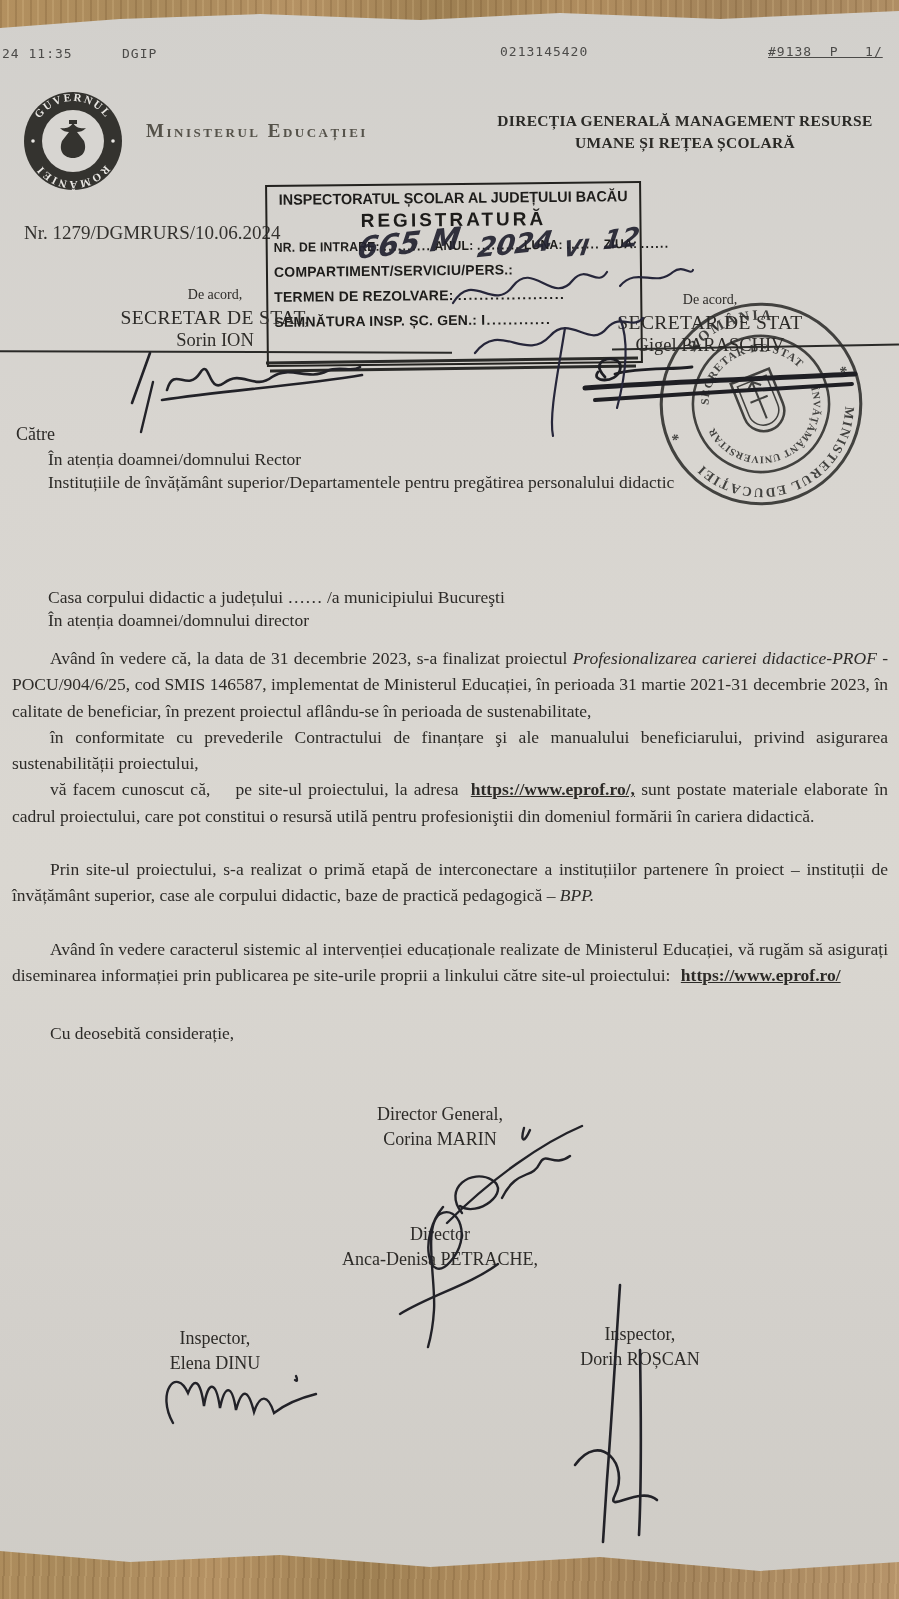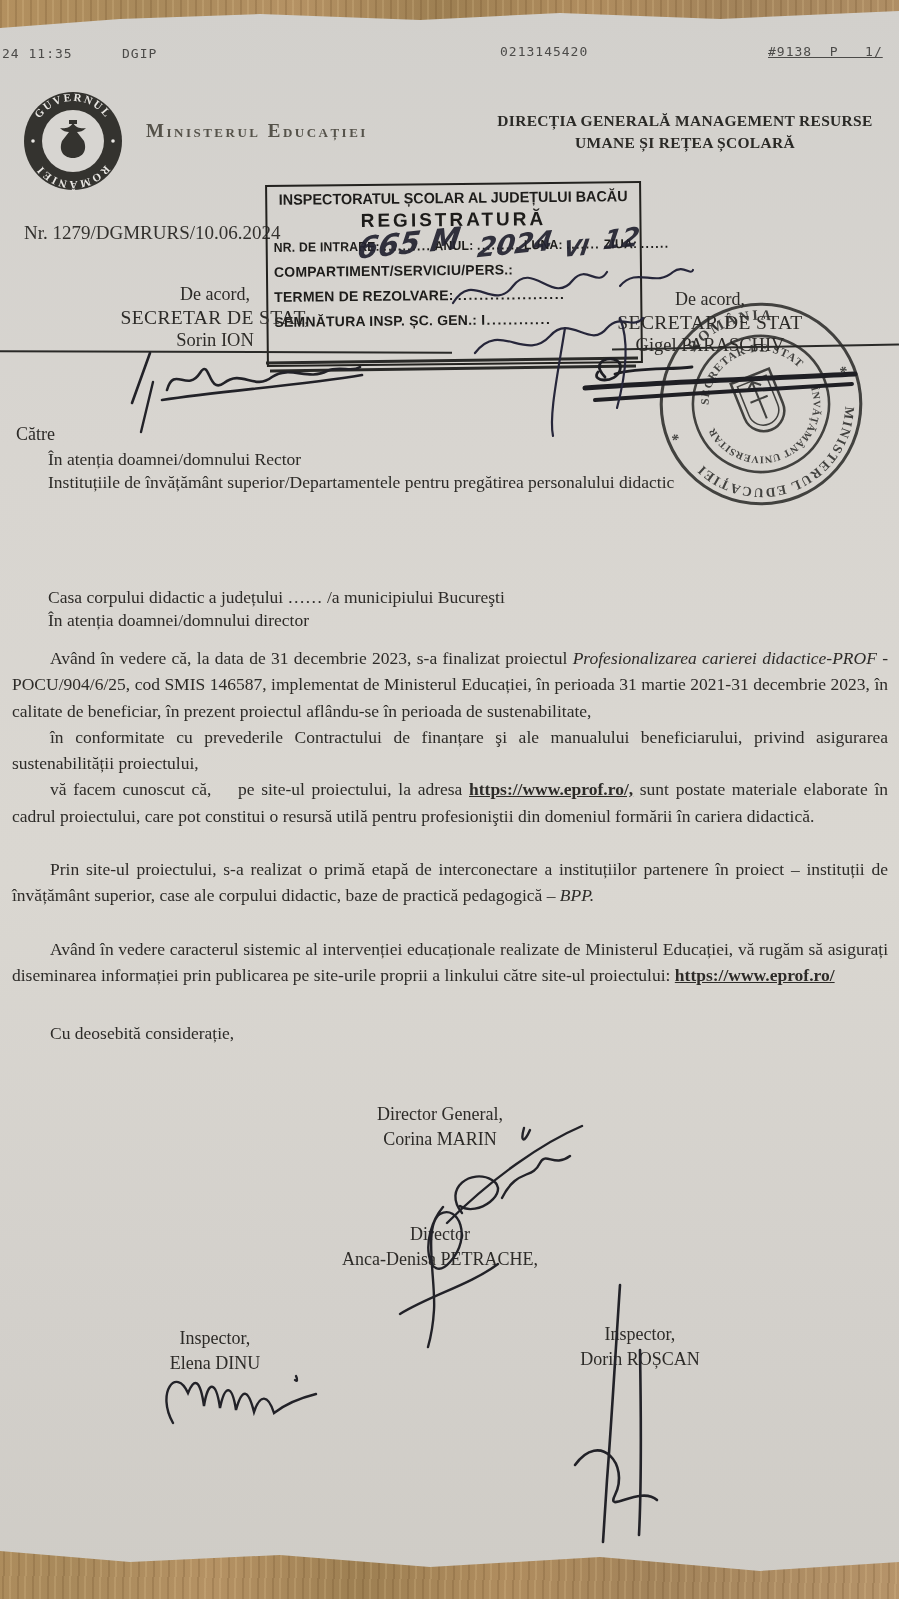--- a/index.html
+++ b/index.html
@@ -29,30 +29,30 @@
             font-family:"Liberation Sans",sans-serif;font-weight:bold;color:#1d1c1a;}
   .sb-title{text-align:center;font-size:15px;transform:scaleX(.96);white-space:nowrap;margin-top:4px;}
   .sb-sub{text-align:center;font-size:19px;letter-spacing:3px;margin-top:3px;}
   .sb-row{font-size:13px;white-space:nowrap;transform:scaleX(.94);transform-origin:left;
           margin:7px 0 0 6px;letter-spacing:.2px;}
   .sb-row2{font-size:14px;margin:9px 0 0 6px;white-space:nowrap;letter-spacing:.2px;}
   .dots{letter-spacing:1.5px;}
   .hand{font-family:"DejaVu Sans",sans-serif;font-style:italic;color:#232330;
         transform:rotate(-5deg) skewX(-14deg);opacity:.92;}
   .appr{text-align:center;line-height:23px;}
-  .appr .l1{font-size:18px;}
+  .appr .l1{font-size:14px;}
   .appr .l2{font-size:19.5px;letter-spacing:.4px;}
   .appr .nm{font-size:18.5px;}
   .scanline{background:#2a2a28;}
   .recip{font-size:17.5px;line-height:22.5px;}
   .bodytext{font-size:17.5px;line-height:26.3px;text-align:justify;}
   .bodytext p{margin:0;text-indent:38px;}
   .bodytext p.gap{margin-top:27px;}
   .ital{font-style:italic;}
-  .lnk{font-weight:bold;text-decoration:underline;}
+  .lnk{font-weight:bold;text-decoration:underline;margin-left:6px;}
   .sig-title{text-align:center;font-size:18px;line-height:25px;}
   svg{display:block;}
 </style>
 </head>
 <body>
 
 <div class="canvas">
   <div class="wood"></div>
   <div class="paper"></div>
 

